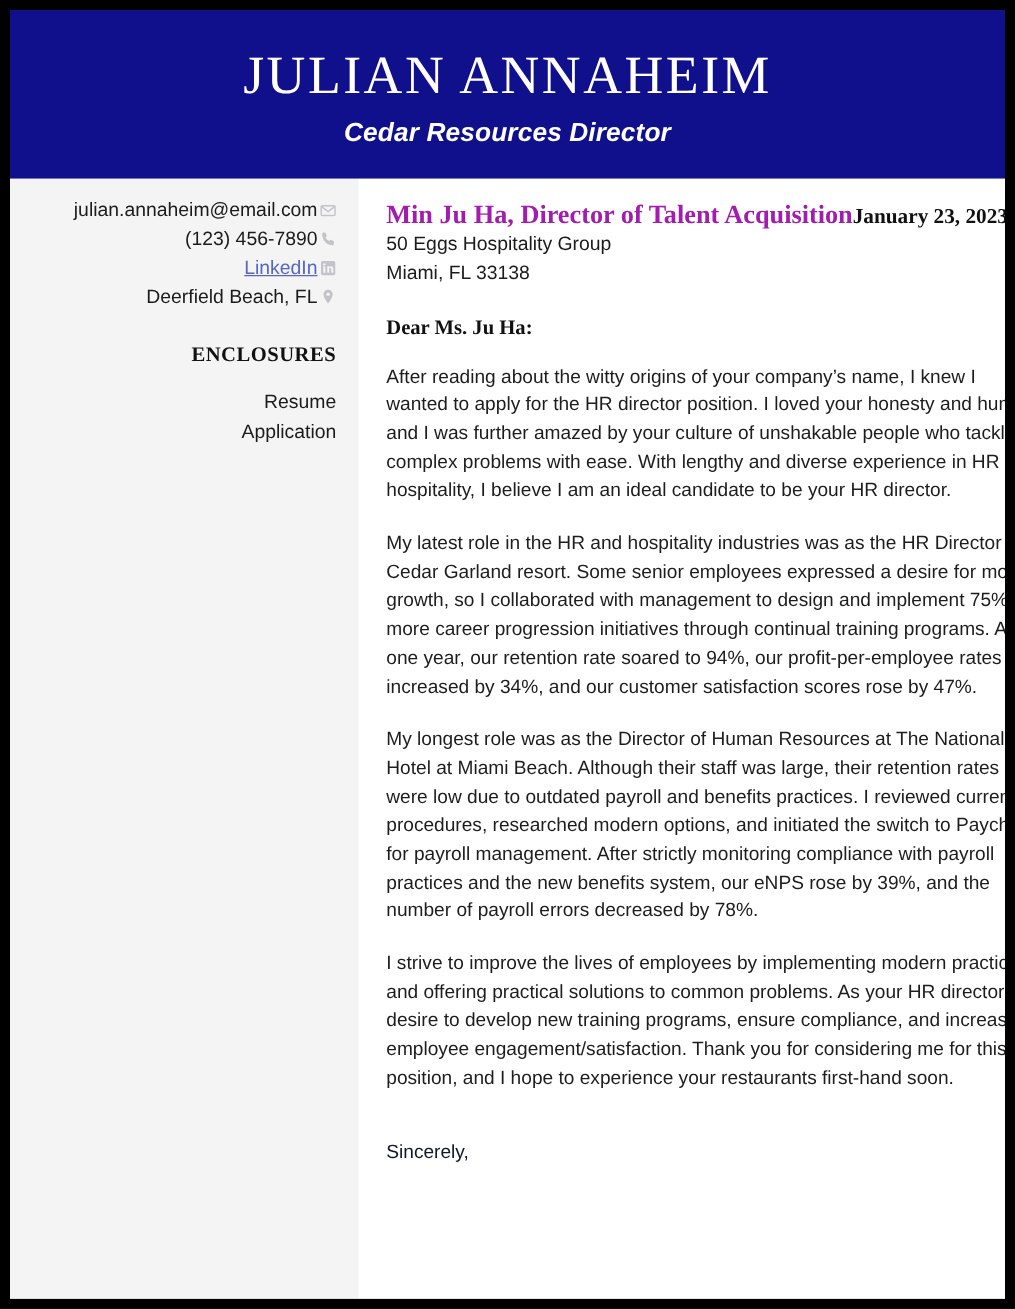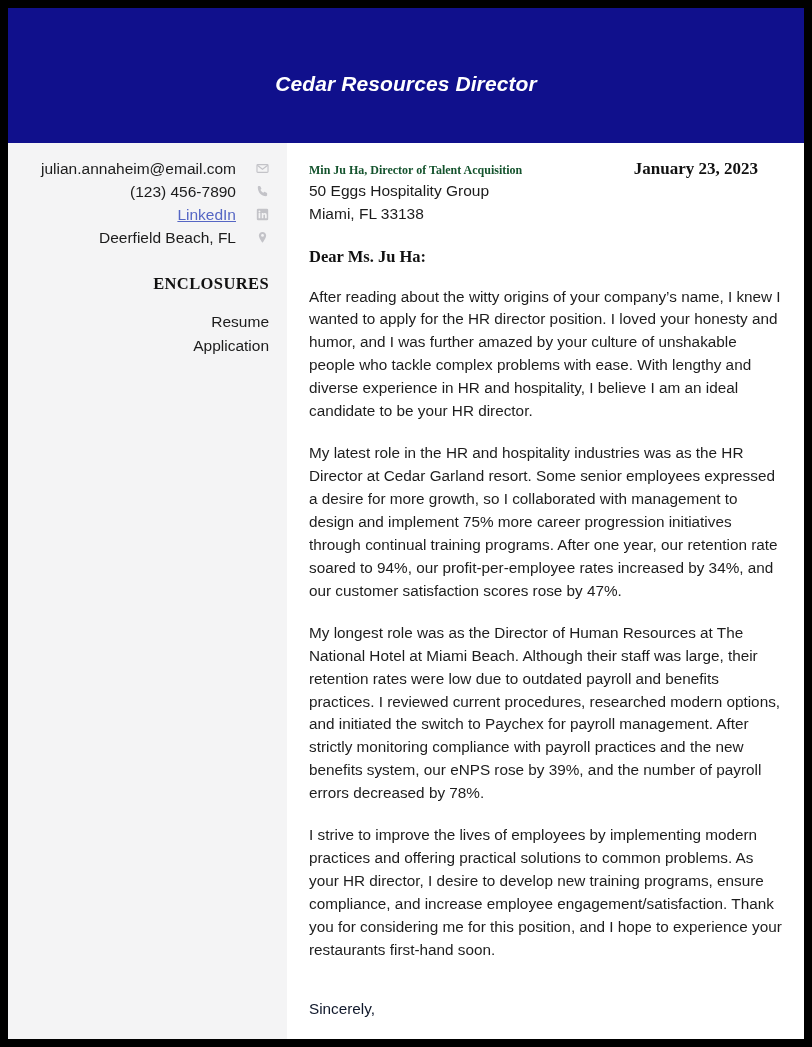--- a/index.html
+++ b/index.html
@@ -74,21 +74,21 @@
   .contact-list {
     display: flex;
     flex-direction: column;
     align-items: flex-end;
     gap: 0px;
   }
   .contact-row {
     display: flex;
     align-items: center;
     justify-content: flex-end;
-    gap: 20px;
+    gap: 2px;
     height: 23px;
     width: 100%;
   }
   .contact-text {
     font-size: 15.5px;
     color: #1b1b1b;
     text-align: right;
     white-space: nowrap;
   }
   .contact-text.link {
@@ -137,22 +137,22 @@
   }
 
   .recipient-head {
     display: flex;
     align-items: baseline;
     justify-content: space-between;
   }
   .recipient-name {
     font-family: "Liberation Serif", serif;
     font-weight: 700;
-    font-size: 12px;
-    color: #14532d;
+    font-size: 21px;
+    color: #a21caf;
     white-space: nowrap;
   }
   .letter-date {
     font-family: "Liberation Serif", serif;
     font-weight: 700;
     font-size: 17px;
     color: #111111;
     white-space: nowrap;
     padding-right: 24px;
   }
@@ -183,20 +183,21 @@
     color: #0f172a;
     margin-top: 38px;
   }
 </style>
 </head>
 <body>
 
 <div class="page">
 
   <div class="header">
+    <div class="header-name">JULIAN ANNAHEIM</div>
     <div class="header-title">Cedar Resources Director</div>
   </div>
 
   <div class="body-wrap">
 
     <div class="sidebar">
 
       <div class="contact-list">
 
         <div class="contact-row">

